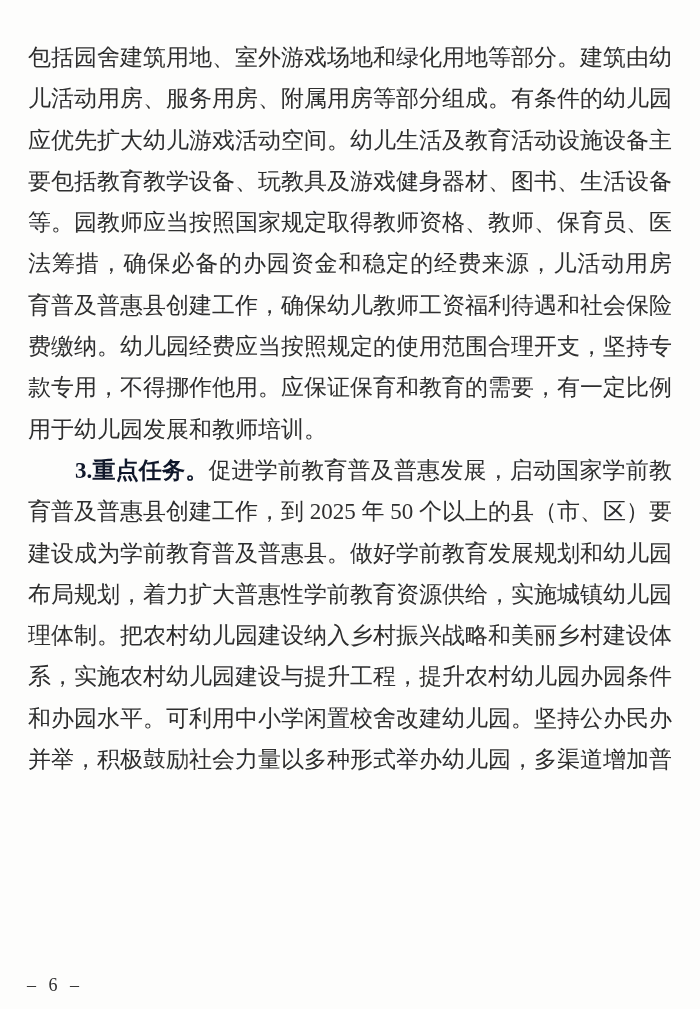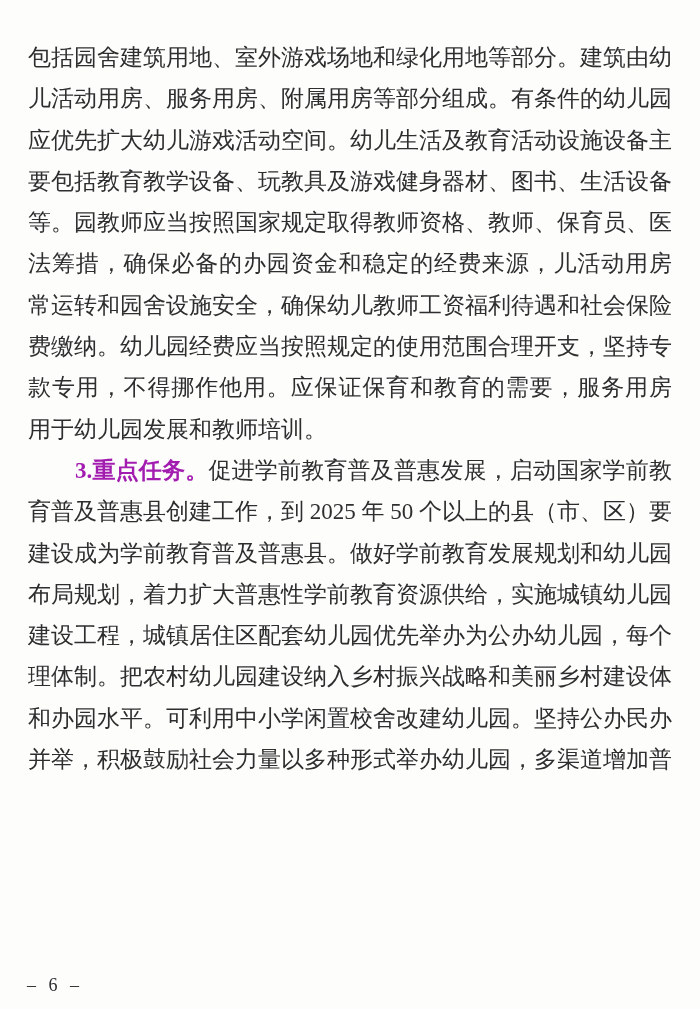--- a/index.html
+++ b/index.html
@@ -36,21 +36,21 @@
   }
   .text-line.no-justify {
     text-align: left;
     text-align-last: left;
   }
   .text-line.indent {
     text-indent: 47px;
   }
   .bold-lead {
     font-weight: bold;
-    color: #a21caf;
+    color: #0f172a;
   }
   .footer {
     position: absolute;
     left: 27px;
     bottom: 13px;
     font-size: 18px;
     letter-spacing: 4px;
     color: #2e2e2e;
   }
 </style>
@@ -58,27 +58,27 @@
 <body>
 
 <div class="page">
   <div class="content">
       <div class="text-line"><span>包括园舍建筑用地、室外游戏场地和绿化用地等部分。建筑由幼</span></div>
       <div class="text-line"><span>儿活动用房、服务用房、附属用房等部分组成。有条件的幼儿园</span></div>
       <div class="text-line"><span>应优先扩大幼儿游戏活动空间。幼儿生活及教育活动设施设备主</span></div>
       <div class="text-line"><span>要包括教育教学设备、玩教具及游戏健身器材、图书、生活设备</span></div>
       <div class="text-line"><span>等。园教师应当按照国家规定取得教师资格、教师、保育员、医务</span></div>
       <div class="text-line"><span>法筹措，确保必备的办园资金和稳定的经费来源，儿活动用房</span></div>
-      <div class="text-line"><span>常运转和园舍设施安全，确保幼儿教师工资福利待遇和社会保险</span></div>
+      <div class="text-line"><span>育普及普惠县创建工作，确保幼儿教师工资福利待遇和社会保险</span></div>
       <div class="text-line"><span>费缴纳。幼儿园经费应当按照规定的使用范围合理开支，坚持专</span></div>
-      <div class="text-line"><span>款专用，不得挪作他用。应保证保育和教育的需要，服务用房</span></div>
+      <div class="text-line"><span>款专用，不得挪作他用。应保证保育和教育的需要，有一定比例</span></div>
       <div class="text-line no-justify"><span>用于幼儿园发展和教师培训。</span></div>
       <div class="text-line indent"><span class="bold-lead">3.重点任务。</span><span>促进学前教育普及普惠发展，启动国家学前教</span></div>
       <div class="text-line"><span>育普及普惠县创建工作，到 2025 年 50 个以上的县（市、区）要</span></div>
       <div class="text-line"><span>建设成为学前教育普及普惠县。做好学前教育发展规划和幼儿园</span></div>
       <div class="text-line"><span>布局规划，着力扩大普惠性学前教育资源供给，实施城镇幼儿园</span></div>
-      <div class="text-line"><span>建设工程，城镇居住区配套幼儿园优先举办为公办幼儿园，每个</span></div>
       <div class="text-line"><span>理体制。把农村幼儿园建设纳入乡村振兴战略和美丽乡村建设体</span></div>
+      <div class="text-line"><span>系，实施农村幼儿园建设与提升工程，提升农村幼儿园办园条件</span></div>
       <div class="text-line"><span>和办园水平。可利用中小学闲置校舍改建幼儿园。坚持公办民办</span></div>
       <div class="text-line"><span>并举，积极鼓励社会力量以多种形式举办幼儿园，多渠道增加普</span></div>
     </div>
   <div class="footer">– 6 –</div>
 </div>
 
 </body></html>

